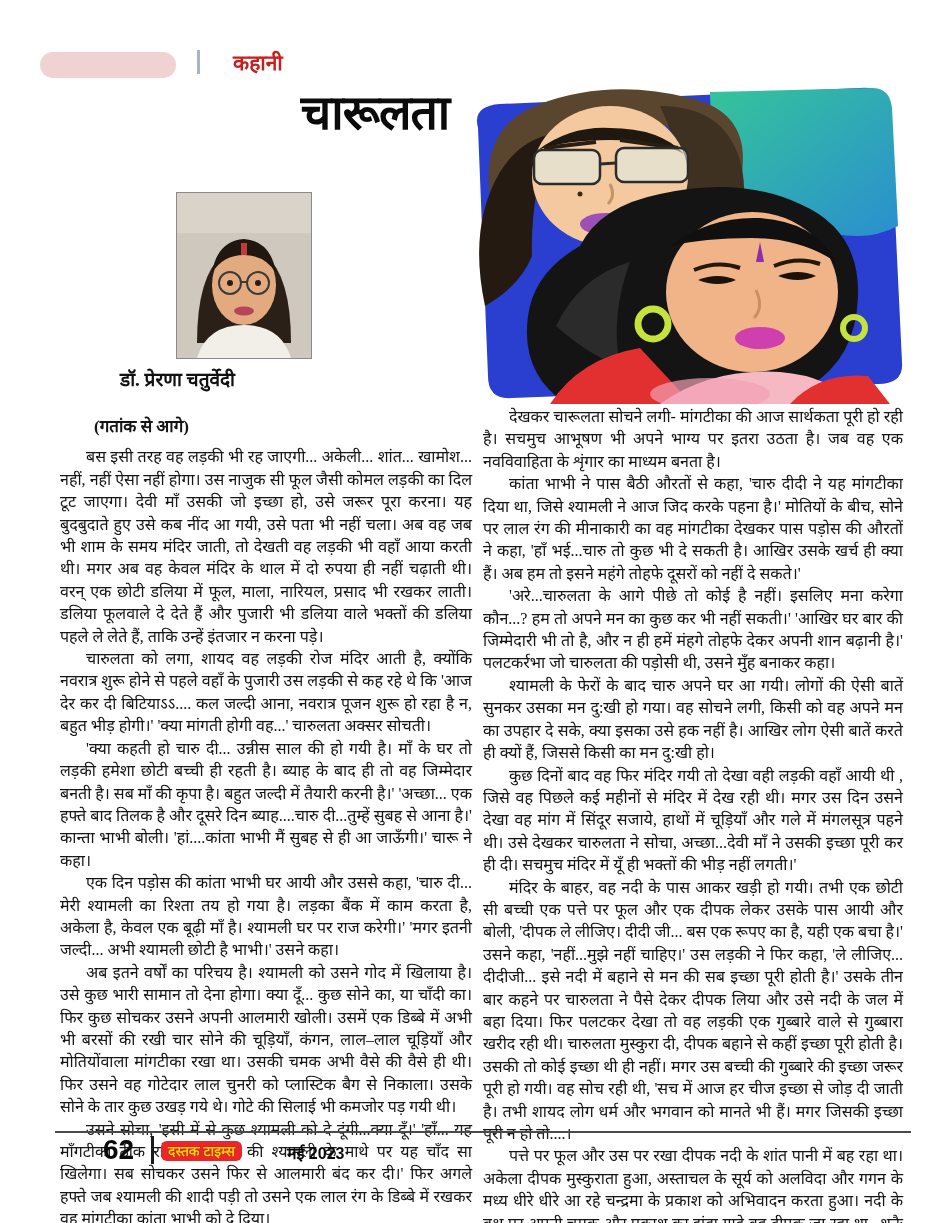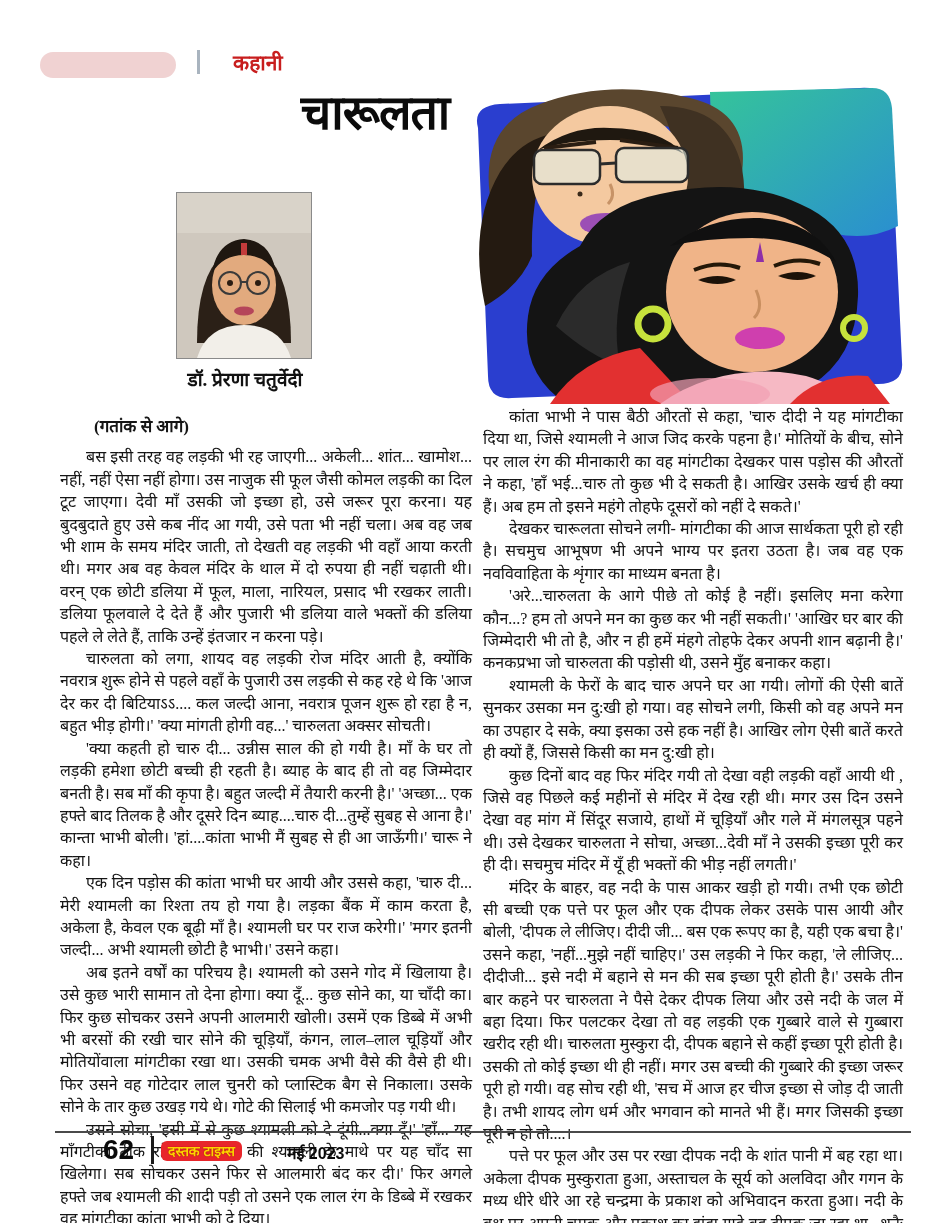--- a/index.html
+++ b/index.html
@@ -13,21 +13,21 @@
     background:#f0d2d2;border-radius:14px;}
   .kicker-divider{position:absolute;left:197px;top:50px;width:3px;height:24px;background:#a9b4bf;}
   .kicker{position:absolute;left:233px;top:48px;color:#c81e1e;font-weight:bold;
     font-size:21px;font-family:"Liberation Sans","DejaVu Sans",sans-serif;}
   .page-title{position:absolute;left:240px;top:86px;width:270px;text-align:center;
     font-size:48px;font-weight:bold;color:#0b0b0b;line-height:1.1;
     font-family:"DejaVu Sans","Liberation Sans",sans-serif;letter-spacing:-1px;}
   
   .author-photo{position:absolute;left:176px;top:192px;width:136px;height:167px;
     border:1px solid #8a8a8a;box-sizing:border-box;background:#cfc7bd;overflow:hidden;}
-  .author-caption{position:absolute;left:120px;top:366px;width:250px;text-align:center;
+  .author-caption{position:absolute;left:120px;top:366px;width:250px;
     font-weight:bold;font-size:19px;color:#111;}
   
   .illustration{position:absolute;left:460px;top:76px;width:472px;height:328px;}
   
   .column{position:absolute;top:408px;font-size:16px;line-height:22.4px;
     text-align:justify;color:#151515;}
   .column-left{left:60px;width:412px;}
   .column-right{left:483px;width:420px;top:406px;}
   .lead-in{font-weight:bold;text-indent:26px;margin:8px;font-size:17px;}
   .para{margin:0;text-indent:26px;}
@@ -125,23 +125,23 @@
       <p class="para">'क्या कहती हो चारु दी... उन्नीस साल की हो गयी है। माँ के घर तो लड़की हमेशा छोटी बच्ची ही रहती है। ब्याह के बाद ही तो वह जिम्मेदार बनती है। सब माँ की कृपा है। बहुत जल्दी में तैयारी करनी है।' 'अच्छा... एक हफ्ते बाद तिलक है और दूसरे दिन ब्याह....चारु दी...तुम्हें सुबह से आना है।' कान्ता भाभी बोली। 'हां....कांता भाभी मैं सुबह से ही आ जाऊँगी।' चारू ने कहा।</p>
       <p class="para">एक दिन पड़ोस की कांता भाभी घर आयी और उससे कहा, 'चारु दी... मेरी श्यामली का रिश्ता तय हो गया है। लड़का बैंक में काम करता है, अकेला है, केवल एक बूढ़ी माँ है। श्यामली घर पर राज करेगी।' 'मगर इतनी जल्दी... अभी श्यामली छोटी है भाभी।' उसने कहा।</p>
       <p class="para">अब इतने वर्षों का परिचय है। श्यामली को उसने गोद में खिलाया है। उसे कुछ भारी सामान तो देना होगा। क्या दूँ... कुछ सोने का, या चाँदी का। फिर कुछ सोचकर उसने अपनी आलमारी खोली। उसमें एक डिब्बे में अभी भी बरसों की रखी चार सोने की चूड़ियाँ, कंगन, लाल–लाल चूड़ियाँ और मोतियोंवाला मांगटीका रखा था। उसकी चमक अभी वैसे की वैसे ही थी। फिर उसने वह गोटेदार लाल चुनरी को प्लास्टिक बैग से निकाला। उसके सोने के तार कुछ उखड़ गये थे। गोटे की सिलाई भी कमजोर पड़ गयी थी।</p>
       <p class="para">उसने सोचा, 'इसी में से कुछ श्यामली को दे दूंगी...क्या दूँ।' 'हाँ... यह माँगटीका ठीक रहेगा। गोरे रंग की श्यामली के माथे पर यह चाँद सा खिलेगा। सब सोचकर उसने फिर से आलमारी बंद कर दी।' फिर अगले हफ्ते जब श्यामली की शादी पड़ी तो उसने एक लाल रंग के डिब्बे में रखकर वह मांगटीका कांता भाभी को दे दिया।</p>
       <p class="para">'कांता भाभी ने कहा। 'चारु दी... इतना सुन्दर मांगटीका।' श्यामली ने देखा तो बोली, 'यह तो मैं आज ही पहनूँगी । माँ...कितना सुन्दर है यह।' 'अच्छा बाबा... ठीक है... तू यही पहन लेना।' कांता बोली। रात में फेरों के समय श्यामली ने वहीं मांगटीका पहना था। वह बहुत सुन्दर लग रही थी । उसे</p>
     </div>
 </div>
 
 <div class="column column-right">
   <div id="right-col">
+      <p class="para">देखकर चारूलता सोचने लगी- मांगटीका की आज सार्थकता पूरी हो रही है। सचमुच आभूषण भी अपने भाग्य पर इतरा उठता है। जब वह एक नवविवाहिता के शृंगार का माध्यम बनता है।</p>
       <p class="para">कांता भाभी ने पास बैठी औरतों से कहा, 'चारु दीदी ने यह मांगटीका दिया था, जिसे श्यामली ने आज जिद करके पहना है।' मोतियों के बीच, सोने पर लाल रंग की मीनाकारी का वह मांगटीका देखकर पास पड़ोस की औरतों ने कहा, 'हाँ भई...चारु तो कुछ भी दे सकती है। आखिर उसके खर्च ही क्या हैं। अब हम तो इसने महंगे तोहफे दूसरों को नहीं दे सकते।'</p>
-      <p class="para">देखकर चारूलता सोचने लगी- मांगटीका की आज सार्थकता पूरी हो रही है। सचमुच आभूषण भी अपने भाग्य पर इतरा उठता है। जब वह एक नवविवाहिता के शृंगार का माध्यम बनता है।</p>
-      <p class="para">'अरे...चारुलता के आगे पीछे तो कोई है नहीं। इसलिए मना करेगा कौन...? हम तो अपने मन का कुछ कर भी नहीं सकती।' 'आखिर घर बार की जिम्मेदारी भी तो है, और न ही हमें मंहगे तोहफे देकर अपनी शान बढ़ानी है।' कनकप्रभा जो चारुलता की पड़ोसी थी, उसने मुँह बनाकर कहा।</p>
+      <p class="para">'अरे...चारुलता के आगे पीछे तो कोई है नहीं। इसलिए मना करेगा कौन...? हम तो अपने मन का कुछ कर भी नहीं सकती।' 'आखिर घर बार की जिम्मेदारी भी तो है, और न ही हमें मंहगे तोहफे देकर अपनी शान बढ़ानी है।' पलटकर्रभा जो चारुलता की पड़ोसी थी, उसने मुँह बनाकर कहा।</p>
       <p class="para">श्यामली के फेरों के बाद चारु अपने घर आ गयी। लोगों की ऐसी बातें सुनकर उसका मन दु:खी हो गया। वह सोचने लगी, किसी को वह अपने मन का उपहार दे सके, क्या इसका उसे हक नहीं है। आखिर लोग ऐसी बातें करते ही क्यों हैं, जिससे किसी का मन दु:खी हो।</p>
       <p class="para">कुछ दिनों बाद वह फिर मंदिर गयी तो देखा वही लड़की वहाँ आयी थी , जिसे वह पिछले कई महीनों से मंदिर में देख रही थी। मगर उस दिन उसने देखा वह मांग में सिंदूर सजाये, हाथों में चूड़ियाँ और गले में मंगलसूत्र पहने थी। उसे देखकर चारुलता ने सोचा, अच्छा...देवी माँ ने उसकी इच्छा पूरी कर ही दी। सचमुच मंदिर में यूँ ही भक्तों की भीड़ नहीं लगती।'</p>
       <p class="para">मंदिर के बाहर, वह नदी के पास आकर खड़ी हो गयी। तभी एक छोटी सी बच्ची एक पत्ते पर फूल और एक दीपक लेकर उसके पास आयी और बोली, 'दीपक ले लीजिए। दीदी जी... बस एक रूपए का है, यही एक बचा है।' उसने कहा, 'नहीं...मुझे नहीं चाहिए।' उस लड़की ने फिर कहा, 'ले लीजिए... दीदीजी... इसे नदी में बहाने से मन की सब इच्छा पूरी होती है।' उसके तीन बार कहने पर चारुलता ने पैसे देकर दीपक लिया और उसे नदी के जल में बहा दिया। फिर पलटकर देखा तो वह लड़की एक गुब्बारे वाले से गुब्बारा खरीद रही थी। चारुलता मुस्कुरा दी, दीपक बहाने से कहीं इच्छा पूरी होती है। उसकी तो कोई इच्छा थी ही नहीं। मगर उस बच्ची की गुब्बारे की इच्छा जरूर पूरी हो गयी। वह सोच रही थी, 'सच में आज हर चीज इच्छा से जोड़ दी जाती है। तभी शायद लोग धर्म और भगवान को मानते भी हैं। मगर जिसकी इच्छा पूरी न हो तो....।</p>
       <p class="para">पत्ते पर फूल और उस पर रखा दीपक नदी के शांत पानी में बह रहा था। अकेला दीपक मुस्कुराता हुआ, अस्ताचल के सूर्य को अलविदा और गगन के मध्य धीरे धीरे आ रहे चन्द्रमा के प्रकाश को अभिवादन करता हुआ। नदी के वक्ष पर अपनी चमक और प्रकाश का झंडा गाड़े वह दीपक जा रहा था...शनैः शनैः... दूर किनारे से दूर और चारूलता उसे देख रही थी। अपलक....निश्चेष्ट भाव से।</p>
     </div>
 </div>
 
 <div class="footer-rule"></div>
 <div class="page-num">62</div>
 <div class="footer-bar"></div>

